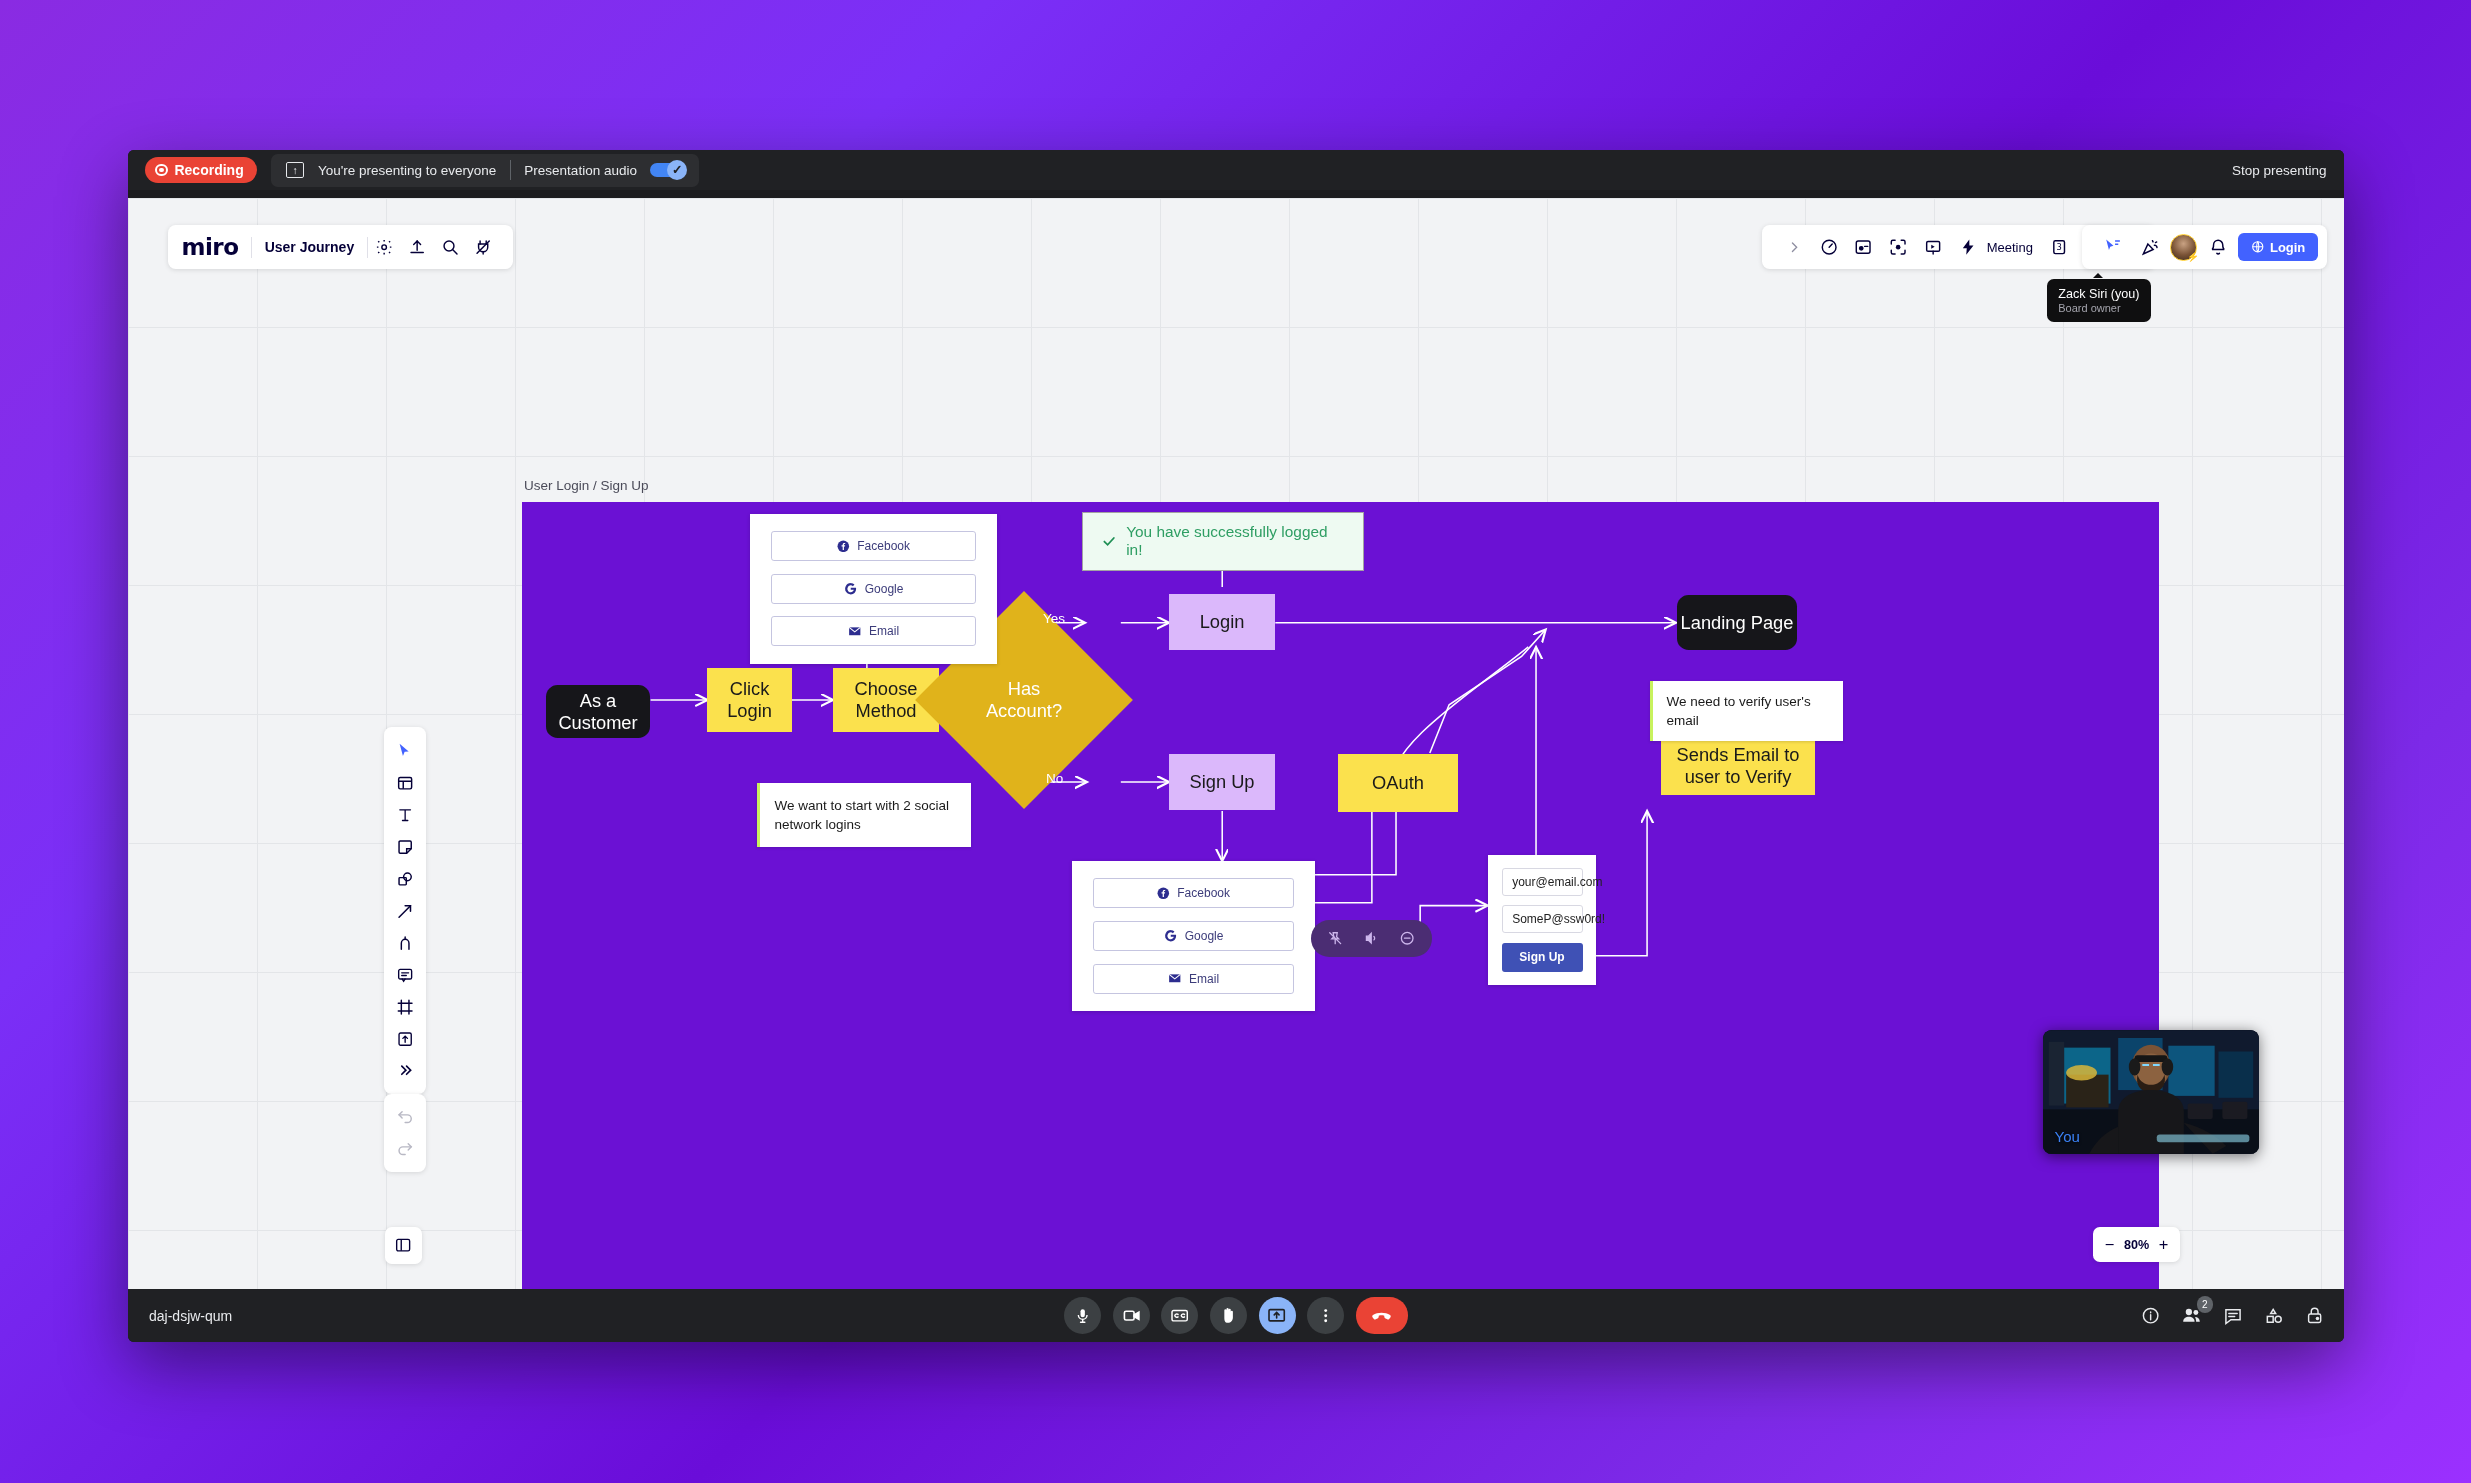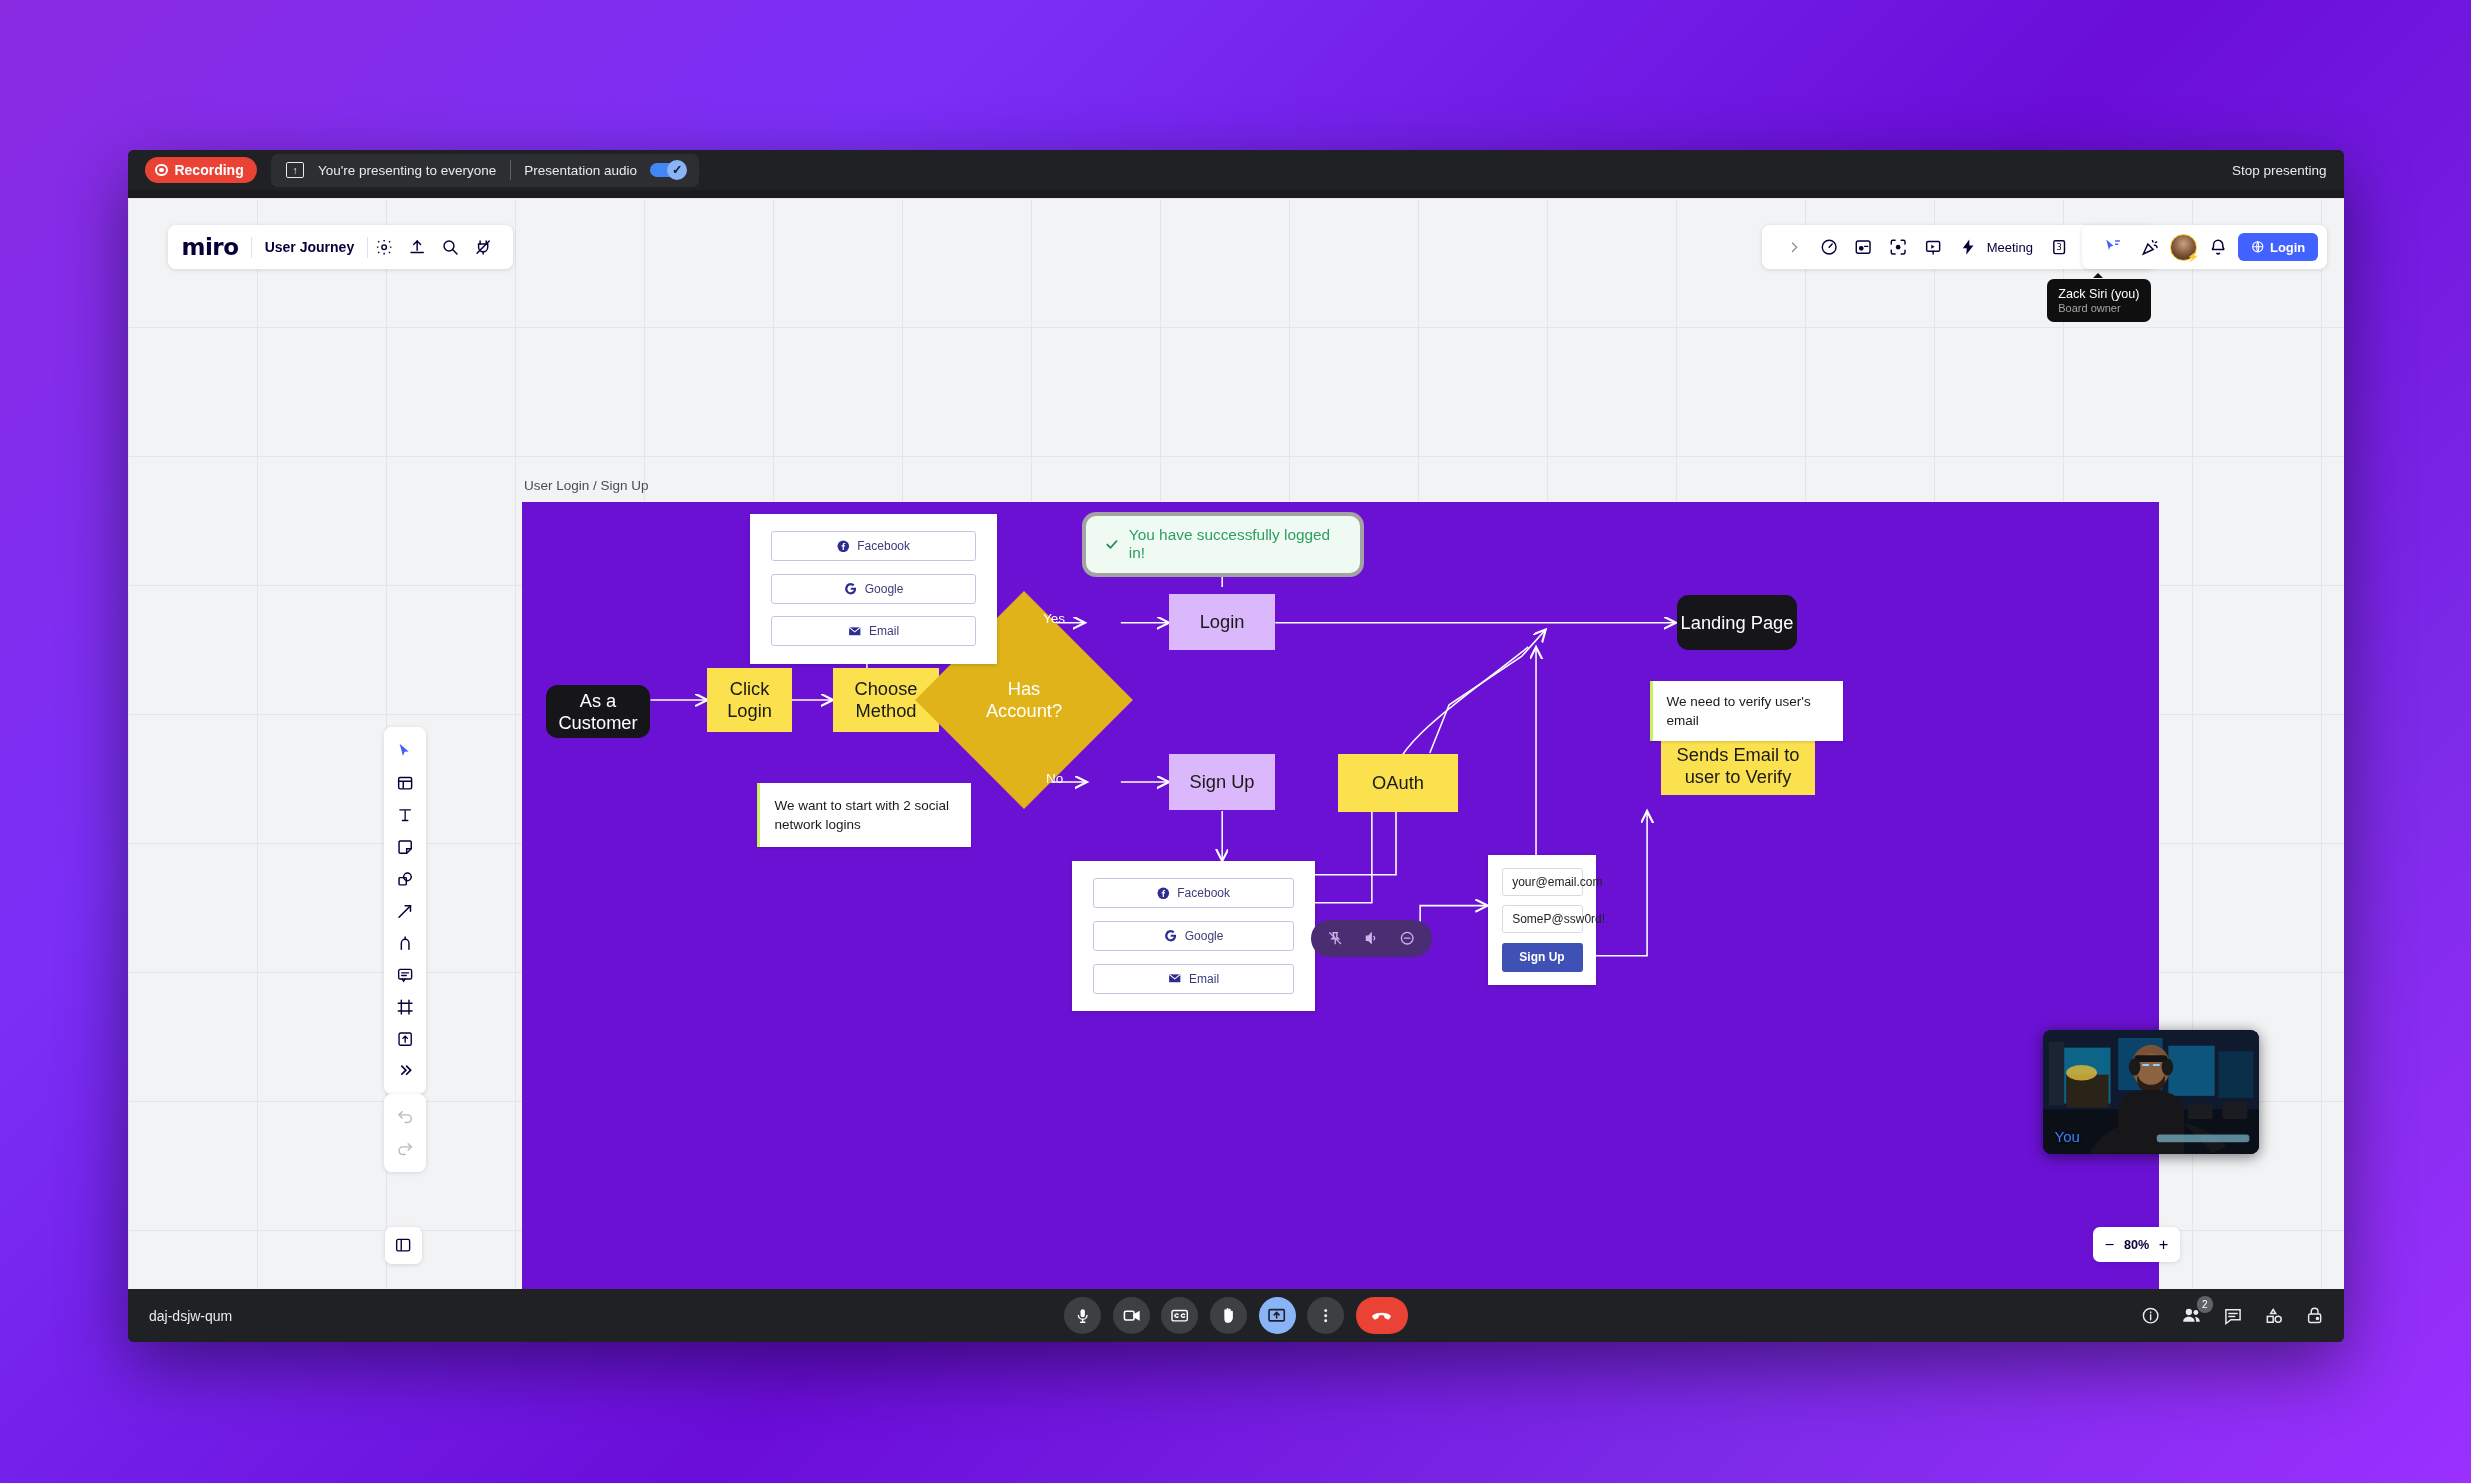--- a/index.html
+++ b/index.html
@@ -248,22 +248,22 @@
   }
   .mock-btn {
     border: 1px solid #c5c5e0;
     border-radius: 2.9px;
     height: 30px;
     display: flex; align-items: center; justify-content: center;
     gap: 7.7px;
     font-size: 12px; color: #3c3c7a; font-weight: 500;
   }
   .toast {
-    background: #eefaf2; border: 4px solid #a3a3a3;
-    border-radius: 14px;
+    background: #eefaf2; border: 1px solid #a3a3a3;
+    border-radius: 0;
     padding: 10.6px 19.3px;
     display: flex; align-items: center; gap: 9.7px;
     font-size: 15.4px; color: #2e9e63;
   }
   .form-card {
     background: #fff; box-shadow: 0 1px 3.9px rgba(0,0,0,.18);
     padding: 12.6px 13.5px; display: flex; flex-direction: column; gap: 9.7px;
   }
   .form-input {
     border: 1px solid #d8d8e2; border-radius: 2.9px;

